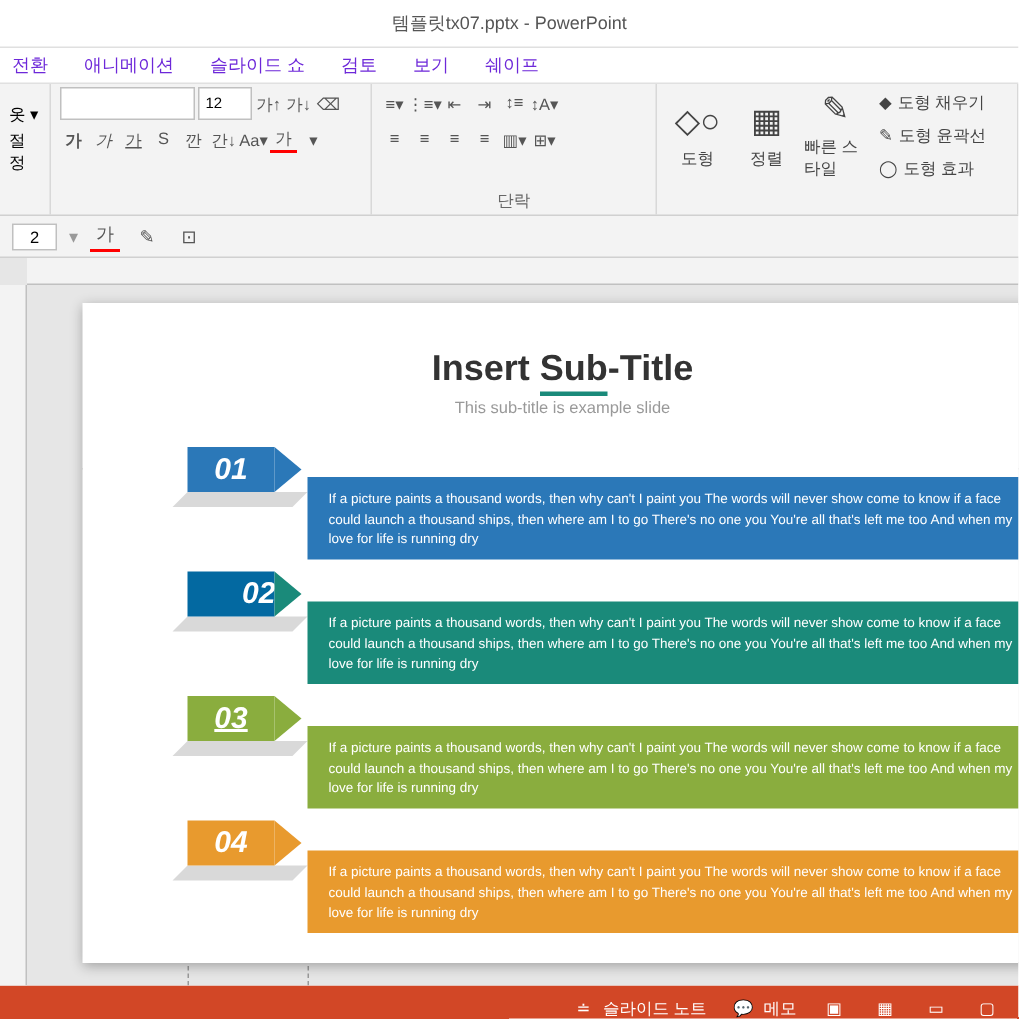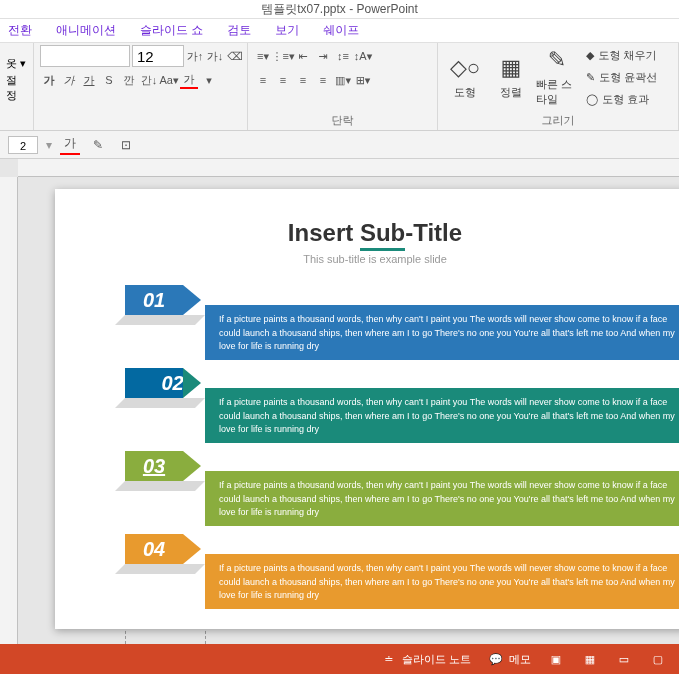--- a/index.html
+++ b/index.html
@@ -1,34 +1,34 @@
 <!DOCTYPE html>
 <html><head>
 <meta charset="utf-8">
 <style>
 * { margin: 0; padding: 0; box-sizing: border-box; font-family: "Malgun Gothic", sans-serif; }
 body { width: 679px; height: 679px; background: #fff; overflow: hidden; font-size: 12px; }
 
-.titlebar { background: #fff; height: 19px; display: flex; align-items: center; justify-content: center; border-bottom: 1px solid #e0e0e0; text-align: center; }
+.titlebar { background: #fff; height: 32px; display: flex; align-items: center; justify-content: center; border-bottom: 1px solid #e0e0e0; text-align: center; }
 .titlebar .filename { color: #555; font-size: 12px; }
 
 .menubar { height: 24px; background: #fff; display: flex; align-items: center; gap: 24px; padding: 0 8px; border-bottom: 1px solid #e0e0e0; }
 .menubar .item { color: #6d28d9; font-size: 12px; cursor: pointer; }
 
 .ribbon { height: 88px; background: #f3f3f3; display: flex; border-bottom: 1px solid #d0d0d0; }
 .ribbon-group { display: flex; flex-direction: column; border-right: 1px solid #d8d8d8; padding: 2px 6px 0; }
 .ribbon-group-body { flex: 1; display: flex; align-items: flex-start; gap: 4px; }
 .ribbon-group-label { text-align: center; font-size: 11px; color: #666; padding: 2px 0; }
 .ribbon-btn-lg { display: flex; flex-direction: column; align-items: center; justify-content: center; width: 42px; height: 64px; cursor: pointer; font-size: 11px; color: #444; }
 .ribbon-btn-lg .ico { font-size: 22px; margin-bottom: 4px; }
 .ribbon-row { display: flex; align-items: center; gap: 2px; height: 22px; }
 .ribbon-col { display: flex; flex-direction: column; gap: 2px; }
 .ribbon-sm { width: 18px; height: 18px; display: flex; align-items: center; justify-content: center; color: #555; font-size: 11px; cursor: pointer; }
 .font-combo { width: 90px; height: 22px; border: 1px solid #c0c0c0; background: #fff; font-size: 11px; padding: 0 4px; }
-.size-combo { width: 52px; height: 22px; border: 1px solid #c0c0c0; background: #fff; font-size: 15px; padding: 0 4px; }
+.size-combo { width: 36px; height: 22px; border: 1px solid #c0c0c0; background: #fff; font-size: 10px; padding: 0 4px; }
 .ribbon-text-item { display: flex; align-items: center; gap: 4px; font-size: 11px; color: #444; height: 20px; cursor: pointer; }
 
 .quickbar { height: 28px; background: #f3f3f3; border-bottom: 1px solid #d0d0d0; display: flex; align-items: center; gap: 8px; padding: 0 8px; }
 .qb-num { width: 30px; height: 18px; border: 1px solid #c0c0c0; background: #fff; font-size: 11px; text-align: center; line-height: 18px; }
 .qb-ico { width: 20px; height: 20px; display: flex; align-items: center; justify-content: center; color: #555; cursor: pointer; }
 
 .canvas-area { position: relative; height: 485px; background: #e6e6e6; overflow: hidden; }
 .ruler-h { position: absolute; top: 0; left: 18px; right: 0; height: 18px; background: #f3f3f3; border-bottom: 1px solid #c0c0c0; }
 .ruler-v { position: absolute; top: 18px; left: 0; bottom: 0; width: 18px; background: #f3f3f3; border-right: 1px solid #c0c0c0; }
 .slide-wrap { position: absolute; top: 30px; left: 55px; right: 0; }
@@ -154,21 +154,20 @@
         <div class="ribbon-text-item">
           <span>✎</span>
           <span>도형 윤곽선</span>
         </div>
         <div class="ribbon-text-item">
           <span>◯</span>
           <span>도형 효과</span>
         </div>
       </div>
     </div>
-    <div class="ribbon-group-label">그리기</div>
   </div>
 </div>
 
 <div class="quickbar">
   <div class="qb-num">2</div>
   <span style="color:#999;">▾</span>
   <span class="qb-ico" style="border-bottom:2px solid red;">가</span>
   <span class="qb-ico">✎</span>
   <span class="qb-ico">⊡</span>
 </div>

